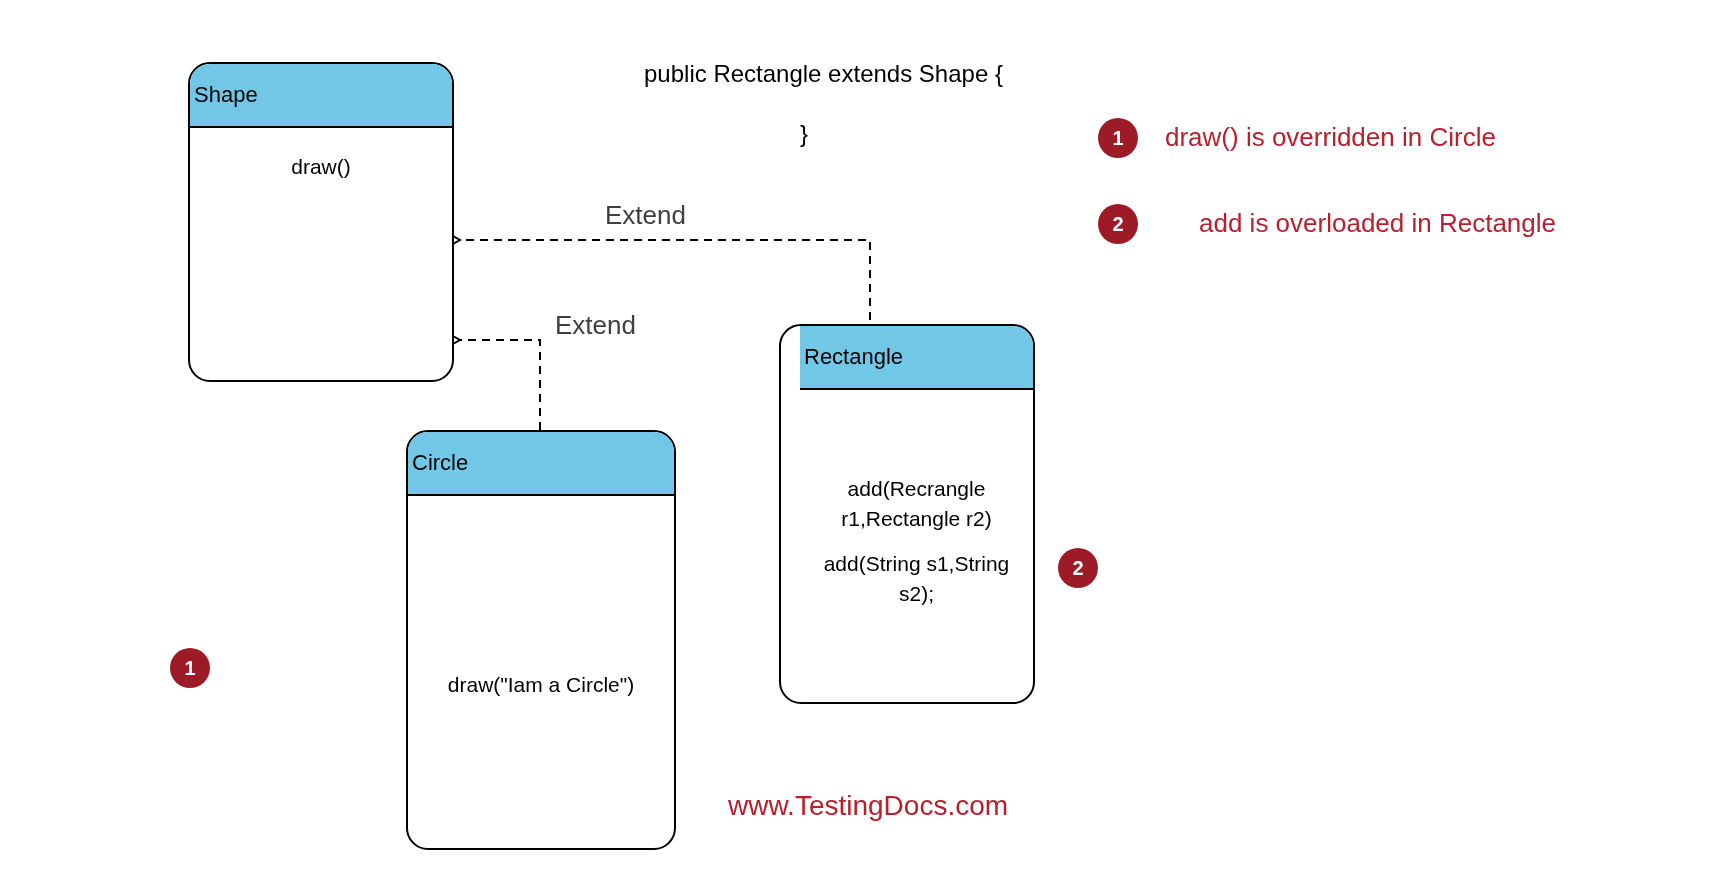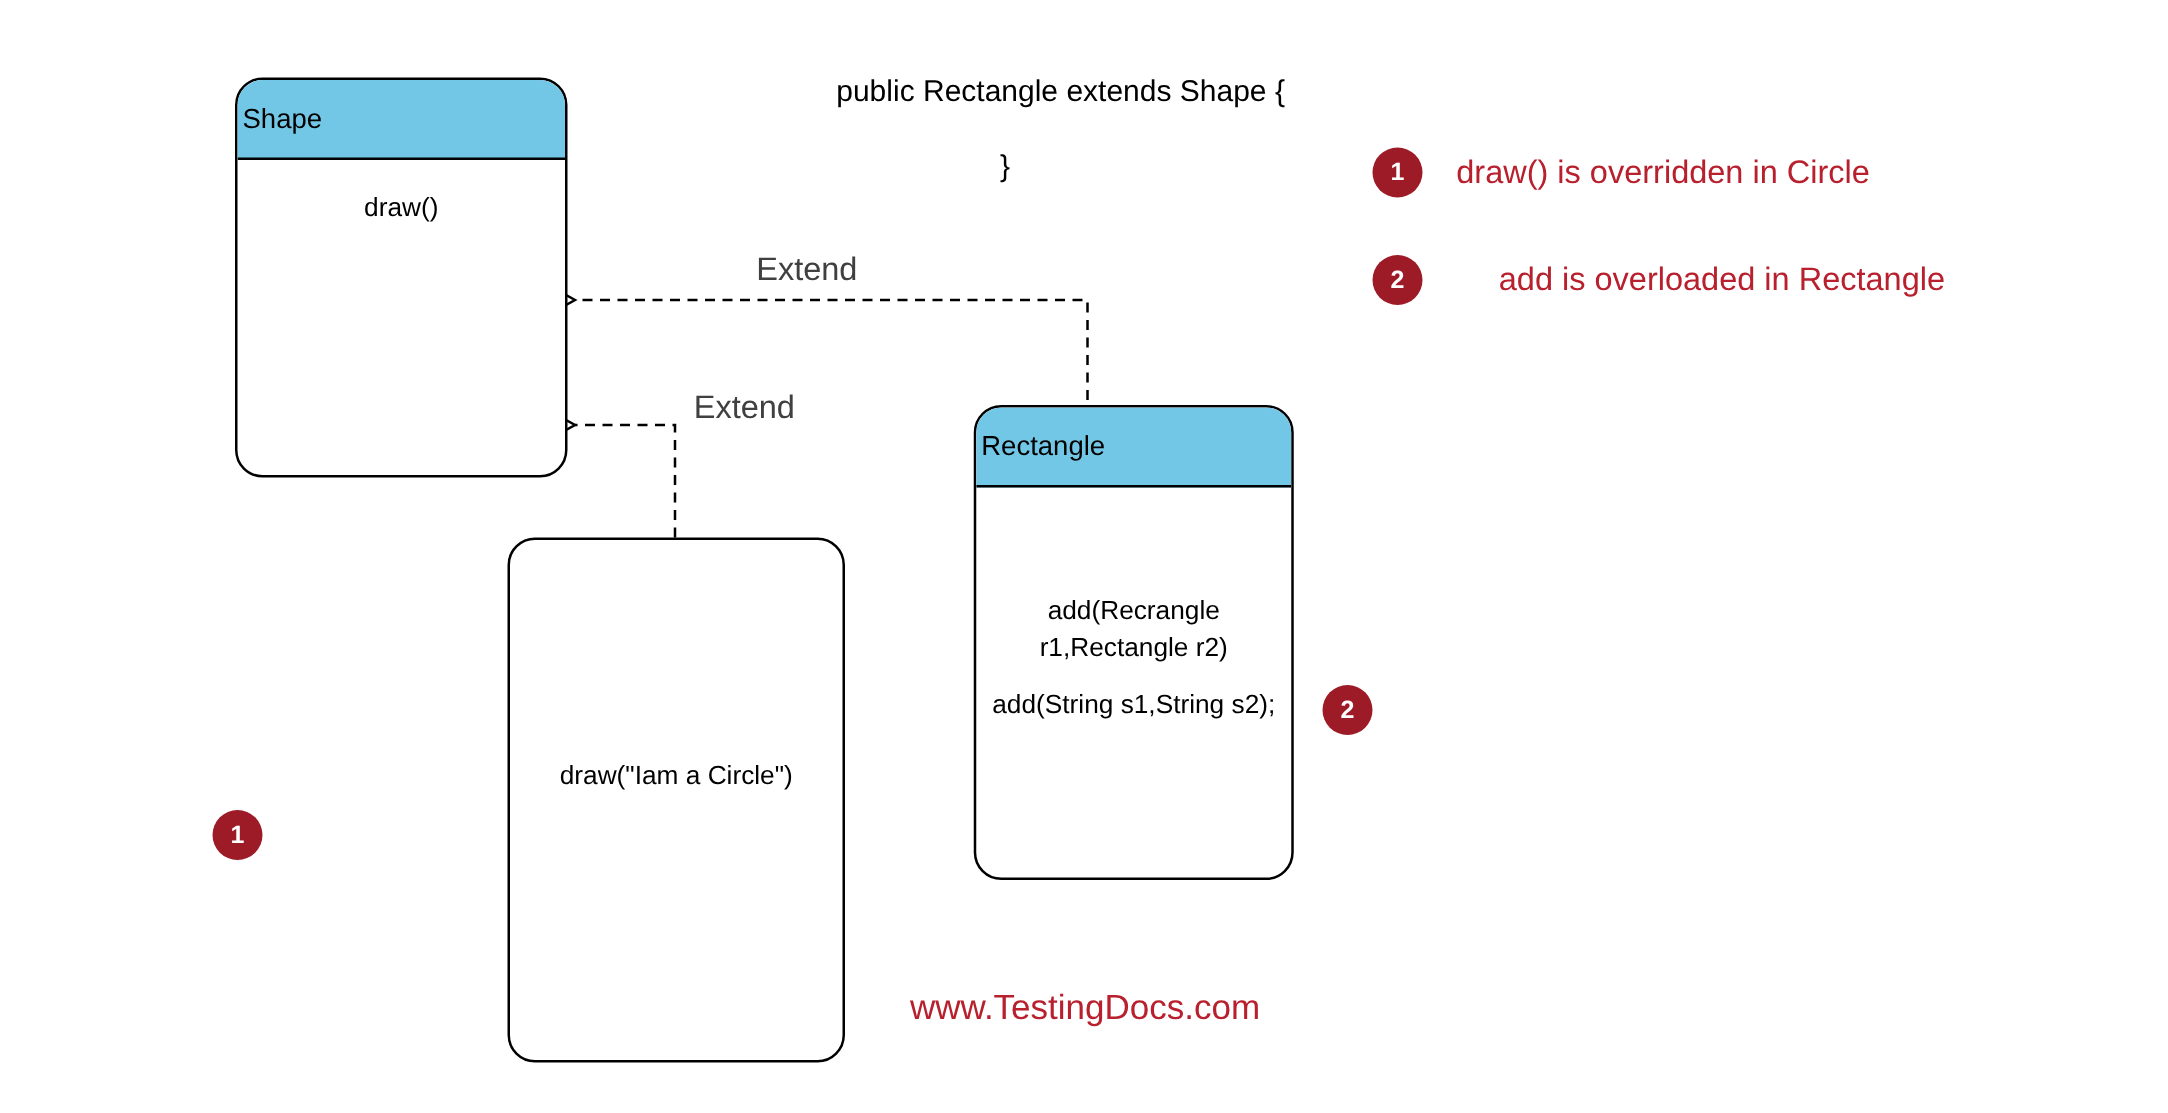--- a/index.html
+++ b/index.html
@@ -114,34 +114,35 @@
   <span class="edge-label" style="left:555px; top:310px;">Extend</span>
 
   <div class="uml-box" style="left:188px; top:62px; width:266px; height:320px;">
     <div class="uml-title">Shape</div>
     <div class="uml-body" style="">
       <p>draw()</p>
     </div>
   </div>
 
   <div class="uml-box" style="left:406px; top:430px; width:270px; height:420px;">
+    <div class="uml-title">Circle</div>
     <div class="uml-body" style="padding-top:160px;">
       <p>draw("Iam a Circle")</p>
     </div>
   </div>
 
-  <div class="uml-box" style="left:779px; top:324px; width:256px; height:380px;">
+  <div class="uml-box" style="left:779px; top:324px; width:256px; height:380px;padding-left:19px;">
     <div class="uml-title">Rectangle</div>
     <div class="uml-body" style="padding-top:70px;">
       <p>add(Recrangle r1,Rectangle r2)</p>
       <p>add(String s1,String s2);</p>
     </div>
   </div>
 
-  <span class="code-text" style="left:644px; top:60px;margin-left:25px;">public Rectangle extends Shape {</span>
+  <span class="code-text" style="left:644px; top:60px;">public Rectangle extends Shape {</span>
   <span class="code-text" style="left:800px; top:120px;">}</span>
 
   <div class="num-disc" style="left:1098px; top:118px;">1</div>
   <span class="note-text" style="left:1165px; top:122px;">draw() is overridden in Circle</span>
 
   <div class="num-disc" style="left:1098px; top:204px;">2</div>
   <span class="note-text" style="left:1199px; top:208px;">add is overloaded in Rectangle</span>
 
   <div class="num-disc" style="left:170px; top:648px;">1</div>
   <div class="num-disc" style="left:1058px; top:548px;">2</div>

